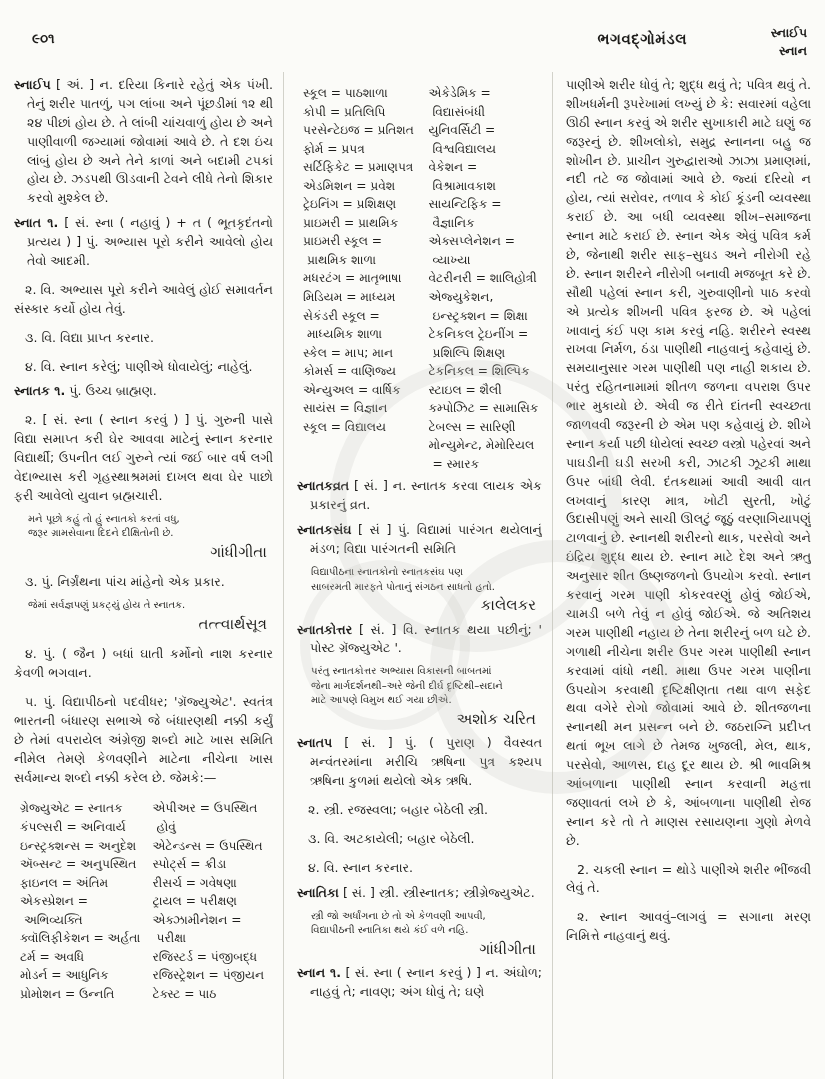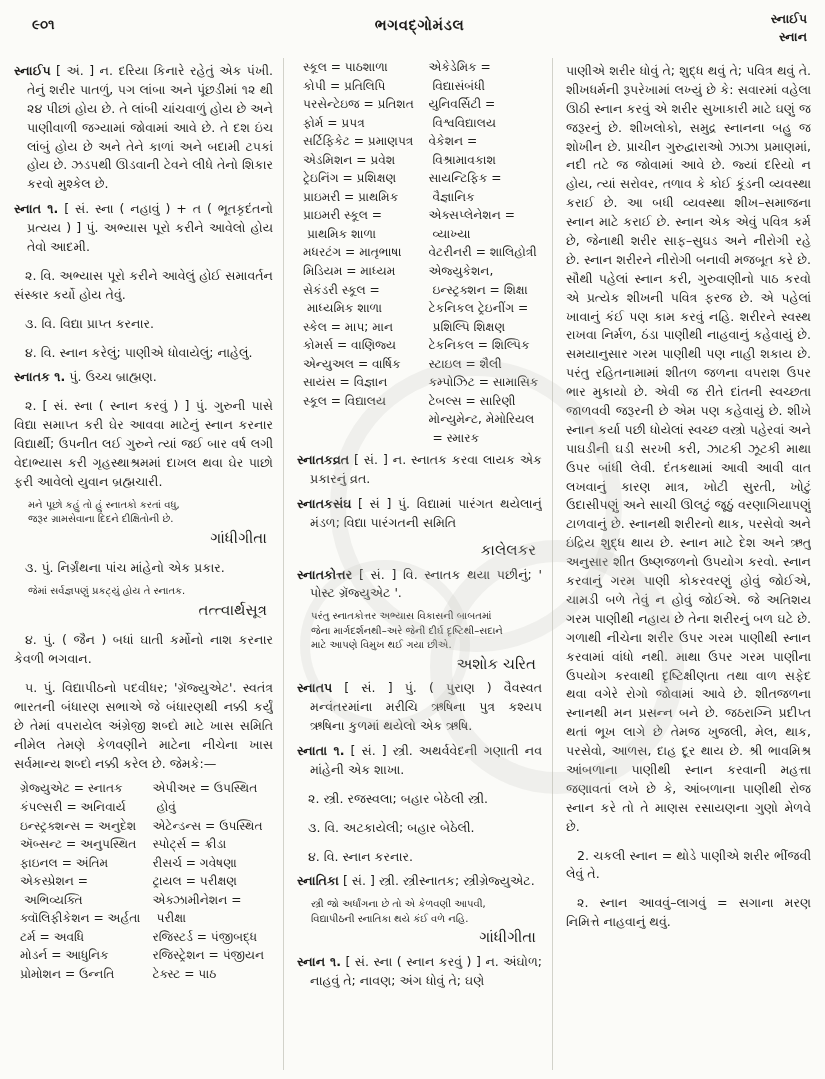--- a/index.html
+++ b/index.html
@@ -3,48 +3,48 @@
 <meta charset="utf-8">
 <style>
   html,body{margin:0;padding:0;}
   body{
     width:825px;height:1079px;overflow:hidden;
     background:#fbfbf8;
     font-family:"DejaVu Sans",sans-serif;
     color:#1d1c1a;
     position:relative;
   }
-  .page{position:relative;width:825px;height:1079px;box-sizing:border-box;padding:10px 14px 6px 14px;}
+  .page{position:relative;width:825px;height:1079px;box-sizing:border-box;padding:24px 14px 6px 14px;}
   
   .wm{position:absolute;border-radius:50%;border:16px solid rgba(190,190,182,.18);pointer-events:none;}
   .wm1{width:260px;height:260px;left:330px;top:360px;}
   .wm2{width:210px;height:210px;left:430px;top:540px;border-width:22px;}
   .wm3{width:150px;height:150px;left:300px;top:560px;border-width:10px;}
   header{
     display:flex;align-items:flex-start;height:48px;
     font-size:13.5px;
   }
   .pgnum{width:120px;padding-left:18px;padding-top:6px;font-weight:bold;}
-  .ptitle{flex:1;text-align:center;font-weight:bold;font-size:15px;padding-top:6px;letter-spacing:.5px;}
+  .ptitle{flex:1;text-align:right;font-weight:bold;font-size:15px;padding-top:6px;letter-spacing:.5px;}
   .guides{width:120px;text-align:right;padding-right:4px;line-height:1.45;font-weight:bold;font-size:12.5px;}
   .cols{
     display:grid;grid-template-columns:1fr 1fr 1fr;
     column-gap:10px;height:1012px;overflow:hidden;
   }
   .col{overflow:hidden;font-size:12.6px;line-height:1.5;text-align:justify;}
   .col + .col{border-left:1px solid #d2d2ca;padding-left:13px;}
   p{margin:0 0 6px 0;}
   .entry{padding-left:13px;text-indent:-13px;margin-top:4px;}
   .hw{font-weight:bold;}
   .sense{text-indent:11px;margin-top:10px;}
   .plain{margin-top:4px;}
   .quote{font-size:10px;padding-left:14px;margin:2px 0 0 0;line-height:1.45;}
   .qline{white-space:normal;}
   .attrib{font-size:15px;text-align:right;padding-right:6px;margin-bottom:4px;}
-  .glossary{display:flex;gap:6px;font-size:12.2px;margin-top:0;line-height:1.52;}
+  .glossary{display:flex;gap:6px;font-size:12.2px;margin-top:12px;line-height:1.52;}
   .gcol{flex:1;}
   .gline{padding-left:10px;text-indent:-4px;text-align:left;}
 </style>
 </head>
 <body>
 
 <div class="page">
   <div class="wm wm1"></div>
   <div class="wm wm2"></div>
   <div class="wm wm3"></div>
@@ -145,31 +145,35 @@
             <div class="gline">ટેકનિકલ ટ્રેઇનીંગ = પ્રશિલ્પિ શિક્ષણ</div>
             <div class="gline">ટેકનિકલ = શિલ્પિક</div>
             <div class="gline">સ્ટાઇલ = શૈલી</div>
             <div class="gline">કમ્પોઝિટ = સામાસિક</div>
             <div class="gline">ટેબલ્સ = સારિણી</div>
             <div class="gline">મોન્યુમેન્ટ, મેમોરિયલ = સ્મારક</div>
           </div>
       </div>
       <p class="entry"><b class="hw">સ્નાતકવ્રત</b> <span>[ સં. ] ન. સ્નાતક કરવા લાયક એક પ્રકારનું વ્રત.</span></p>
       <p class="entry"><b class="hw">સ્નાતકસંઘ</b> <span>[ સં ] પું. વિદ્યામાં પારંગત થયેલાનું મંડળ; વિદ્યા પારંગતની સમિતિ</span></p>
+      <div class="quote">
+
+      <div class="qline">વિદ્યાપીઠના સ્નાતકોનો સ્નાતકસંઘ પણ</div>
+          <div class="qline">સાબરમતી મારફતે પોતાનું સંગઠન સાધતો હતો.</div>
+        </div>
       <div class="attrib">કાલેલકર</div>
       <p class="entry"><b class="hw">સ્નાતકોત્તર</b> <span>[ સં. ] વિ. સ્નાતક થયા પછીનું; ' પોસ્ટ ગ્રૅજ્યુએટ '.</span></p>
       <div class="quote">
 
       <div class="qline">પરંતુ સ્નાતકોત્તર અભ્યાસ વિકાસની બાબતમાં</div>
           <div class="qline">જેના માર્ગદર્શનથી–અરે જેની દીર્ઘ દૃષ્ટિથી–સદાને</div>
           <div class="qline">માટે આપણે વિમુખ થઈ ગયા છીએ.</div>
         </div>
       <div class="attrib">અશોક ચરિત</div>
       <p class="entry"><b class="hw">સ્નાતપ</b> <span>[ સં. ] પું. ( પુરાણ ) વૈવસ્વત મન્વંતરમાંના મરીચિ ઋષિના પુત્ર કશ્યપ ઋષિના કુળમાં થયેલો એક ઋષિ.</span></p>
-      <p class="entry"><b class="hw">સ્નાતા ૧.</b> <span>[ સં. ] સ્ત્રી. અથર્વવેદની ગણાતી નવ માંહેની એક શાખા.</span></p>
       <p class="sense">૨. સ્ત્રી. રજસ્વલા; બહાર બેઠેલી સ્ત્રી.</p>
       <p class="sense">૩. વિ. અટકાયેલી; બહાર બેઠેલી.</p>
       <p class="sense">૪. વિ. સ્નાન કરનાર.</p>
       <p class="entry"><b class="hw">સ્નાતિકા</b> <span>[ સં. ] સ્ત્રી. સ્ત્રીસ્નાતક; સ્ત્રીગ્રેજ્યુએટ.</span></p>
       <div class="quote">
 
       <div class="qline">સ્ત્રી જો અર્ધાંગના છે તો એ કેળવણી આપવી,</div>
           <div class="qline">વિદ્યાપીઠની સ્નાતિકા થયે કંઈ વળે નહિ.</div>
         </div>
       <div class="attrib">ગાંધીગીતા</div>

